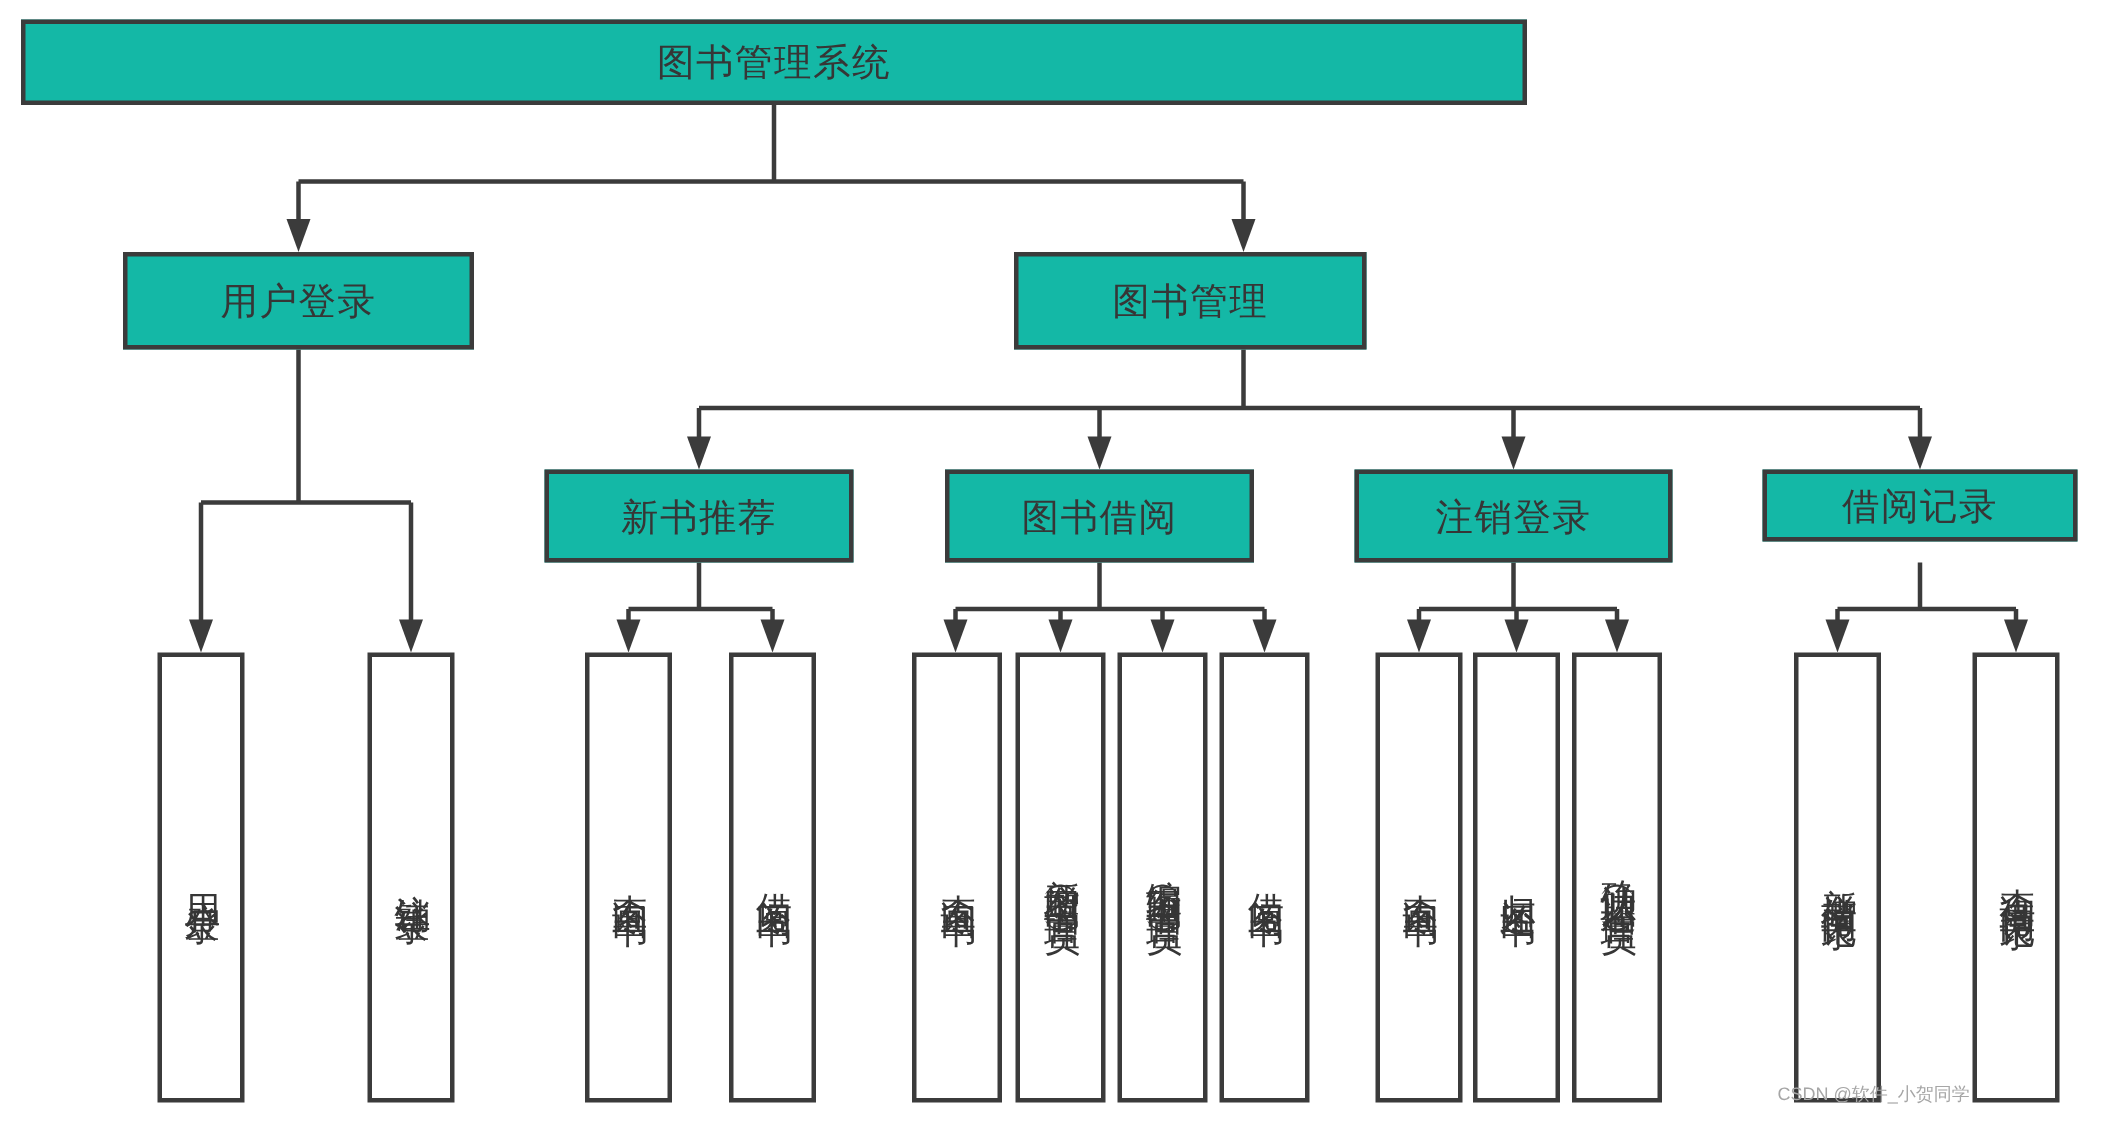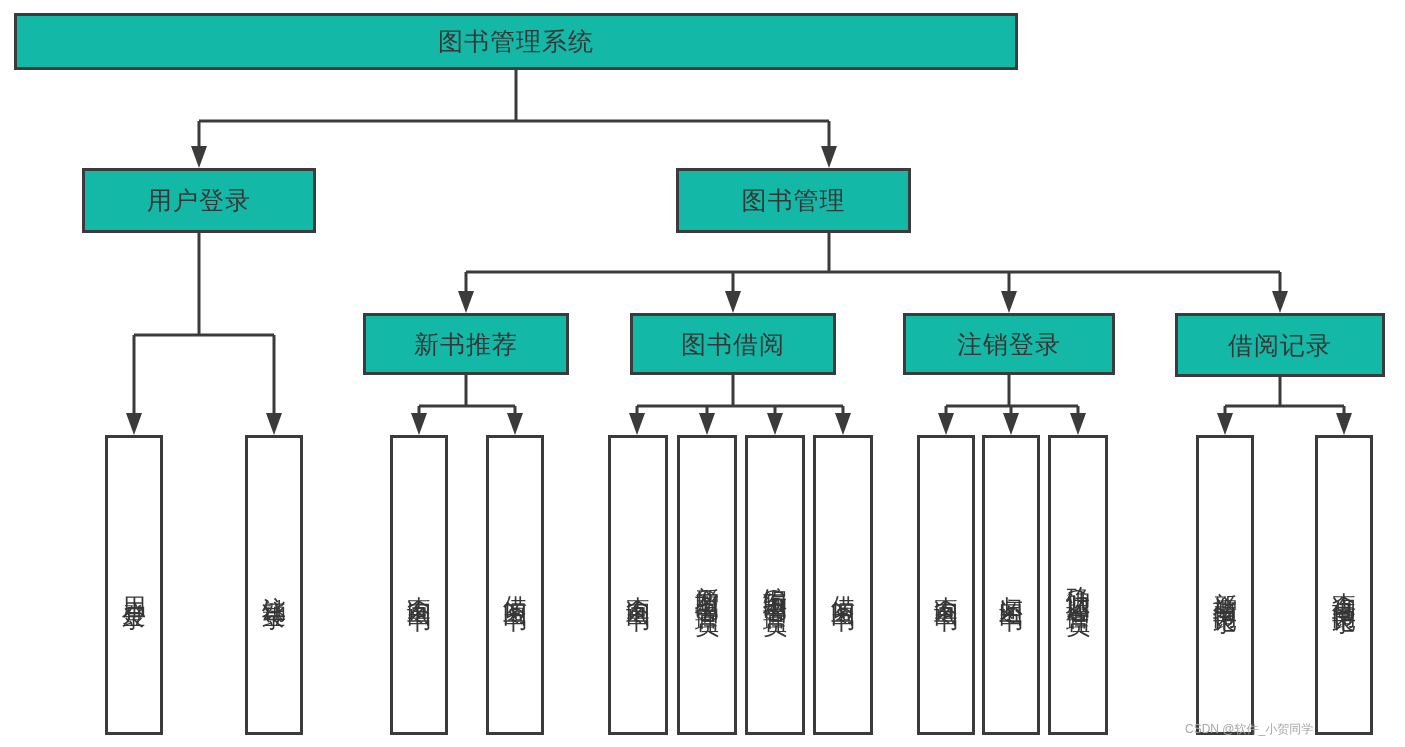--- a/index.html
+++ b/index.html
@@ -101,21 +101,21 @@
 
   <div class="hbox" style="left:363px;top:313px;width:206px;height:62px;">
     <span>新书推荐</span>
   </div>
   <div class="hbox" style="left:630px;top:313px;width:206px;height:62px;">
     <span>图书借阅</span>
   </div>
   <div class="hbox" style="left:903px;top:313px;width:212px;height:62px;">
     <span>注销登录</span>
   </div>
-  <div class="hbox" style="left:1175px;top:313px;width:210px;height:64px;">
+  <div class="hbox" style="left:1175px;top:313px;width:210px;height:48px;">
     <span>借阅记录</span>
   </div>
 
   <div class="vbox" style="left:105px;width:58px;">
     <span class="vtext">用户登录</span>
   </div>
   <div class="vbox" style="left:245px;width:58px;">
     <span class="vtext">注销登录</span>
   </div>
 

